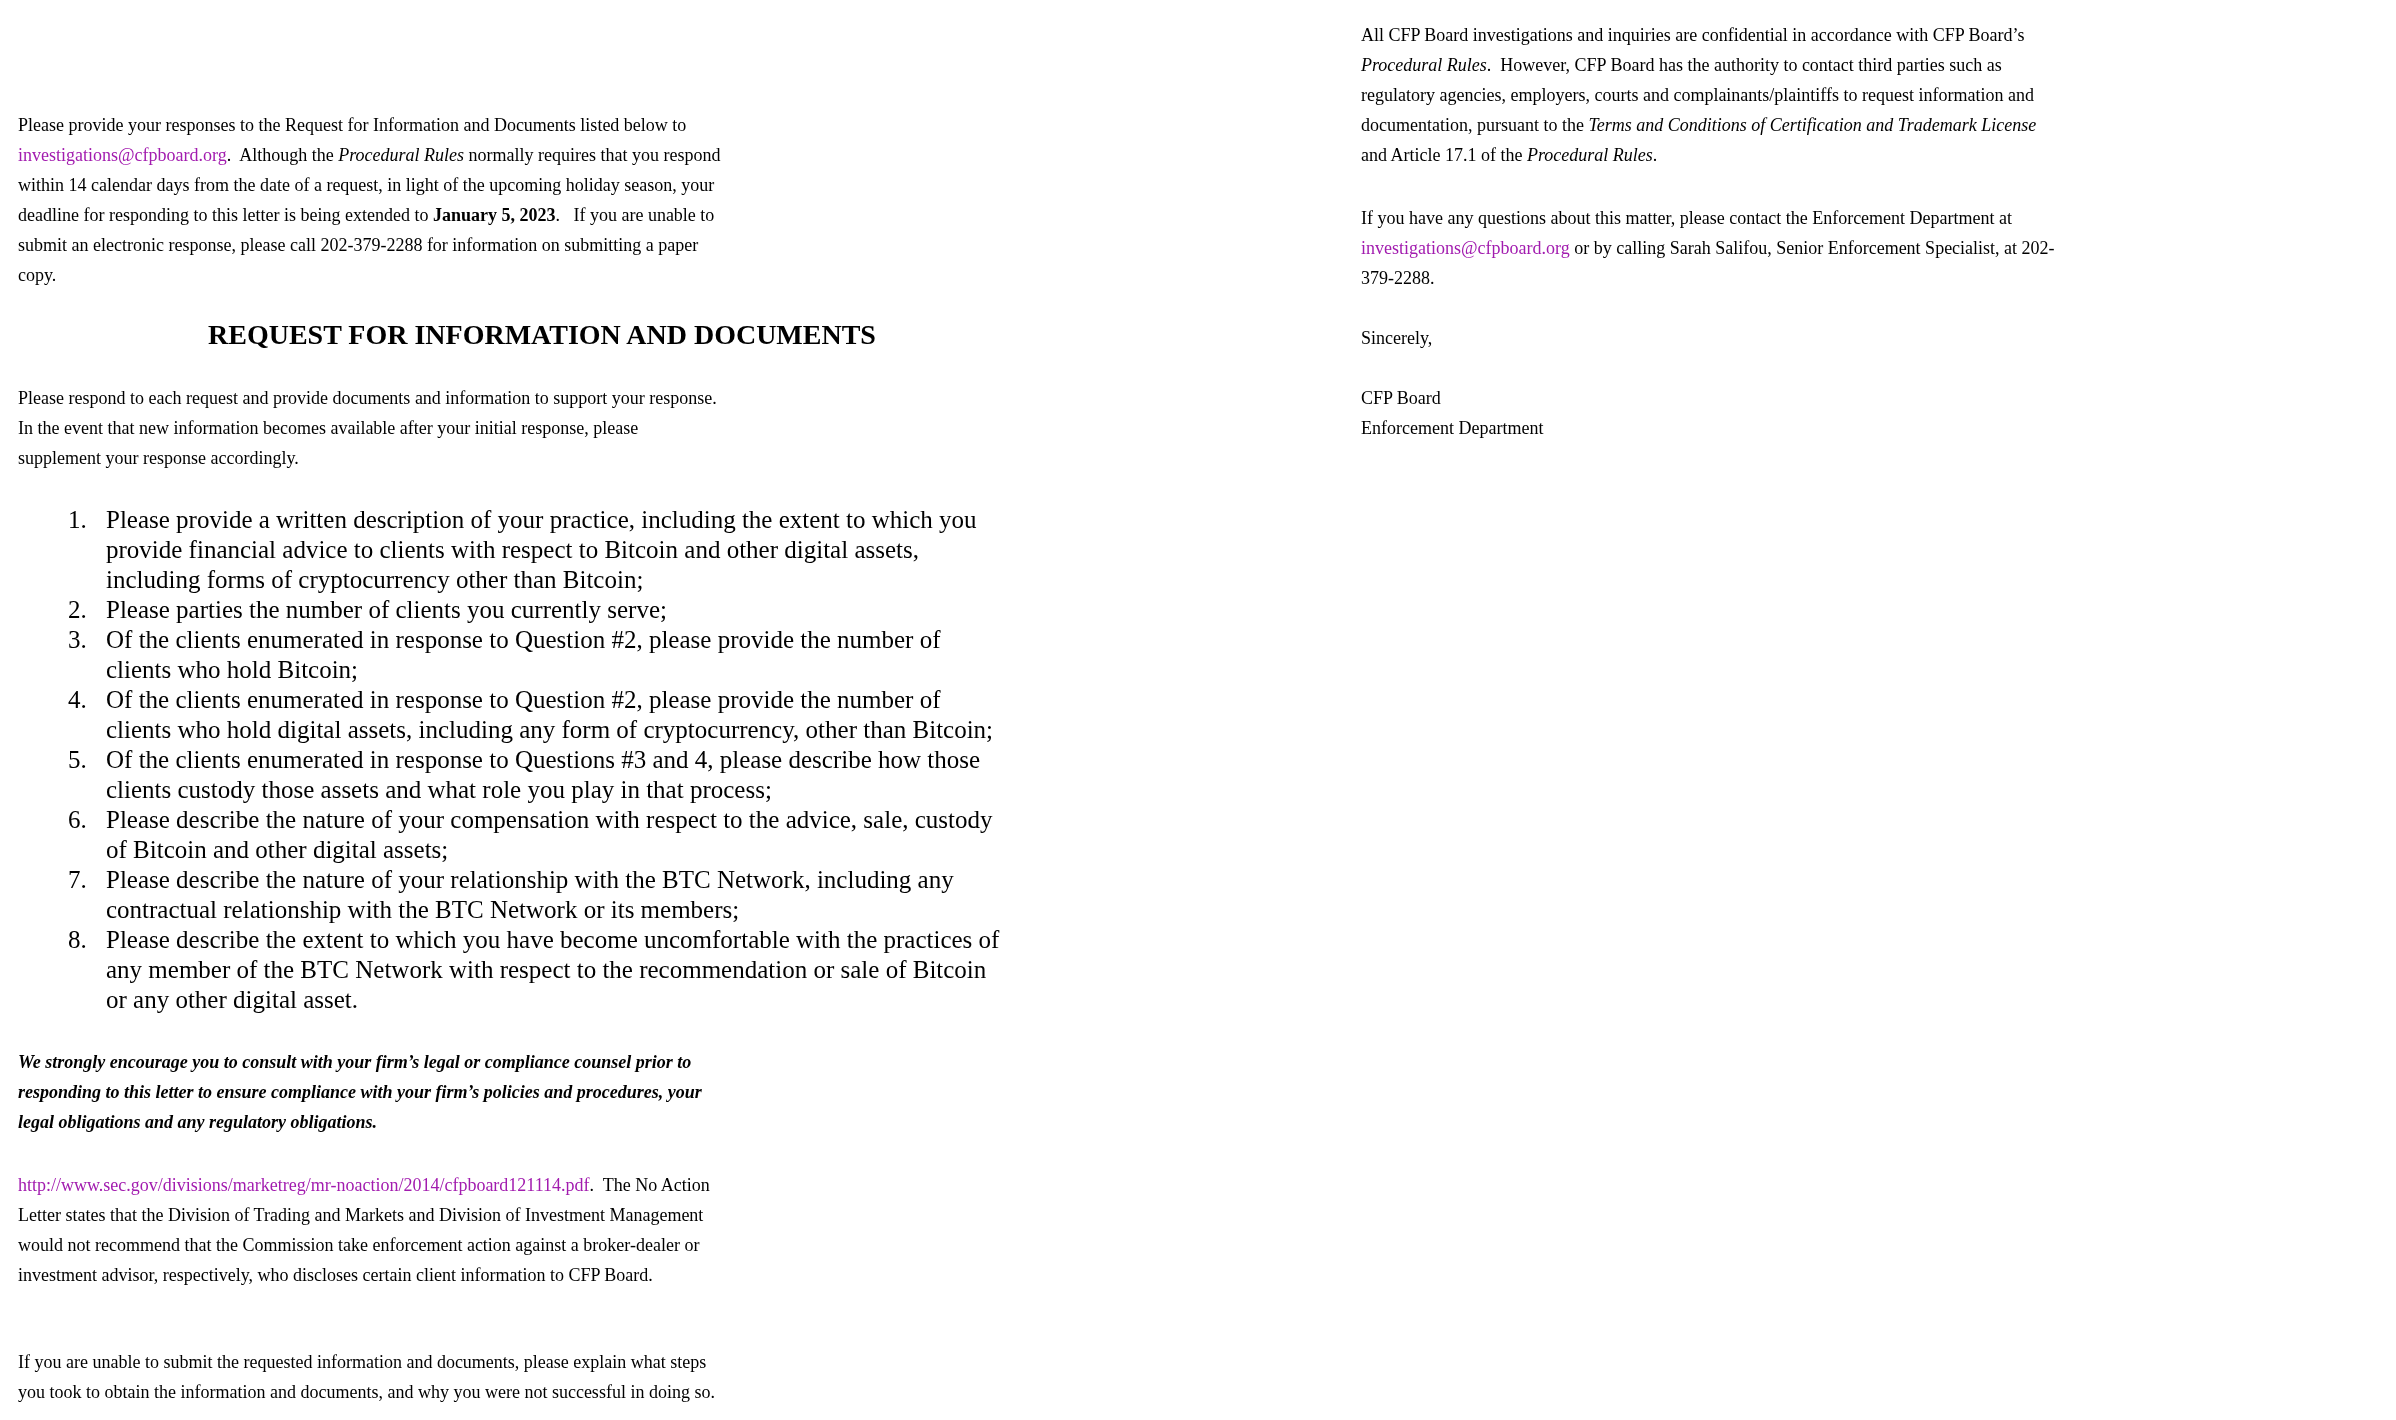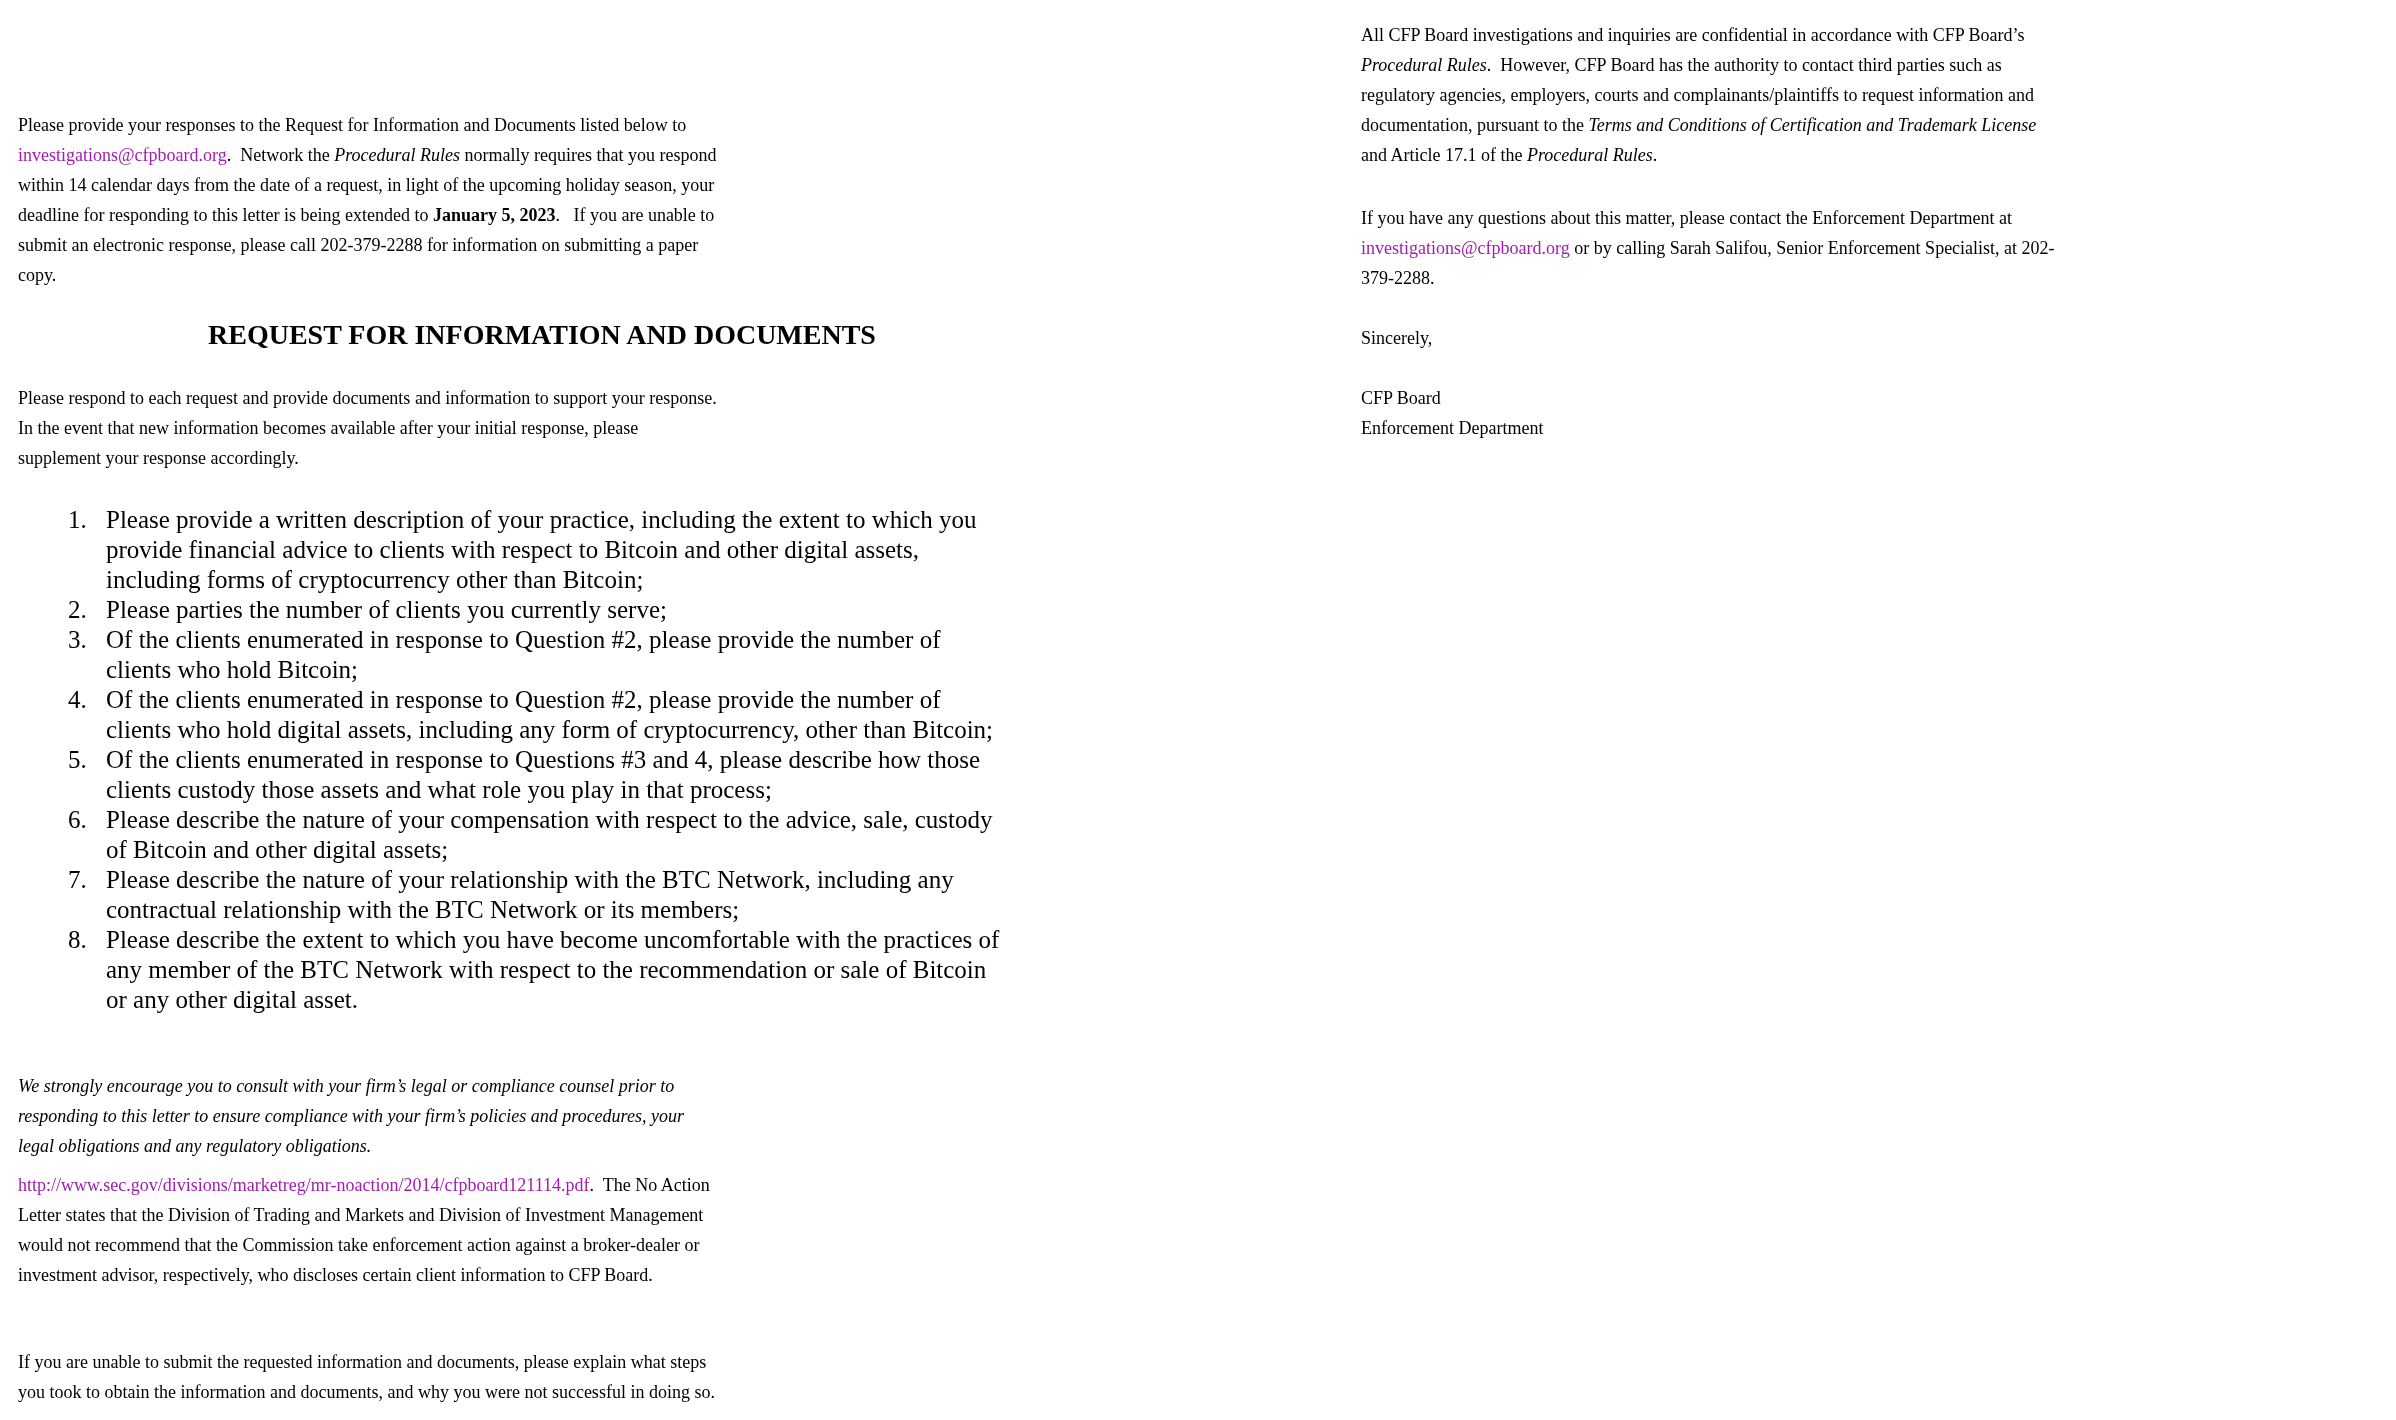--- a/index.html
+++ b/index.html
@@ -18,42 +18,42 @@
     position: absolute; left: 0; margin: 0;
     font-size: 18px; line-height: 30px;
     white-space: pre;
   }
   .heading {
     position: absolute; left: 0; margin: 0; width: 100%;
     text-align: center;
     font-weight: bold; font-size: 28px; line-height: 30px;
     white-space: pre;
   }
-  .bold-italic { font-weight: normal; font-style: italic; margin-top: 24px; }
+  .bold-italic { font-weight: bold; font-style: italic; }
   .seg-link   { color: #a21caf; }
   .seg-italic { font-style: italic; }
   .seg-bold   { font-weight: bold; }
   .req-list {
     position: absolute; left: 0; margin: 0; padding: 0;
     list-style: none; width: 100%;
   }
   .req-item {
     position: relative; padding-left: 88px;
     font-size: 25px; line-height: 30px;
   }
   .req-item .num { position: absolute; left: 50px; top: 0; }
   .req-item .itext { display: inline-block; white-space: pre; vertical-align: top; }
 </style>
 </head>
 <body>
 
 <div class="col col-left">
 
   <p class="block" style="top:110px"><span>Please provide your responses to the Request for Information and Documents listed below to
-</span><span class="seg-link">investigations@cfpboard.org</span><span>.  Network the </span><span class="seg-italic">Procedural Rules</span><span> normally requires that you respond
+</span><span class="seg-link">investigations@cfpboard.org</span><span>.  Although the </span><span class="seg-italic">Procedural Rules</span><span> normally requires that you respond
 within 14 calendar days from the date of a request, in light of the upcoming holiday season, your
 deadline for responding to this letter is being extended to </span><span class="seg-bold">January 5, 2023</span><span>.   If you are unable to
 submit an electronic response, please call 202-379-2288 for information on submitting a paper
 copy.</span></p>
 
   <h2 class="heading" style="top:320px">REQUEST FOR INFORMATION AND DOCUMENTS</h2>
 
   <p class="block" style="top:383px">Please respond to each request and provide documents and information to support your response.
 In the event that new information becomes available after your initial response, please
 supplement your response accordingly.</p>

